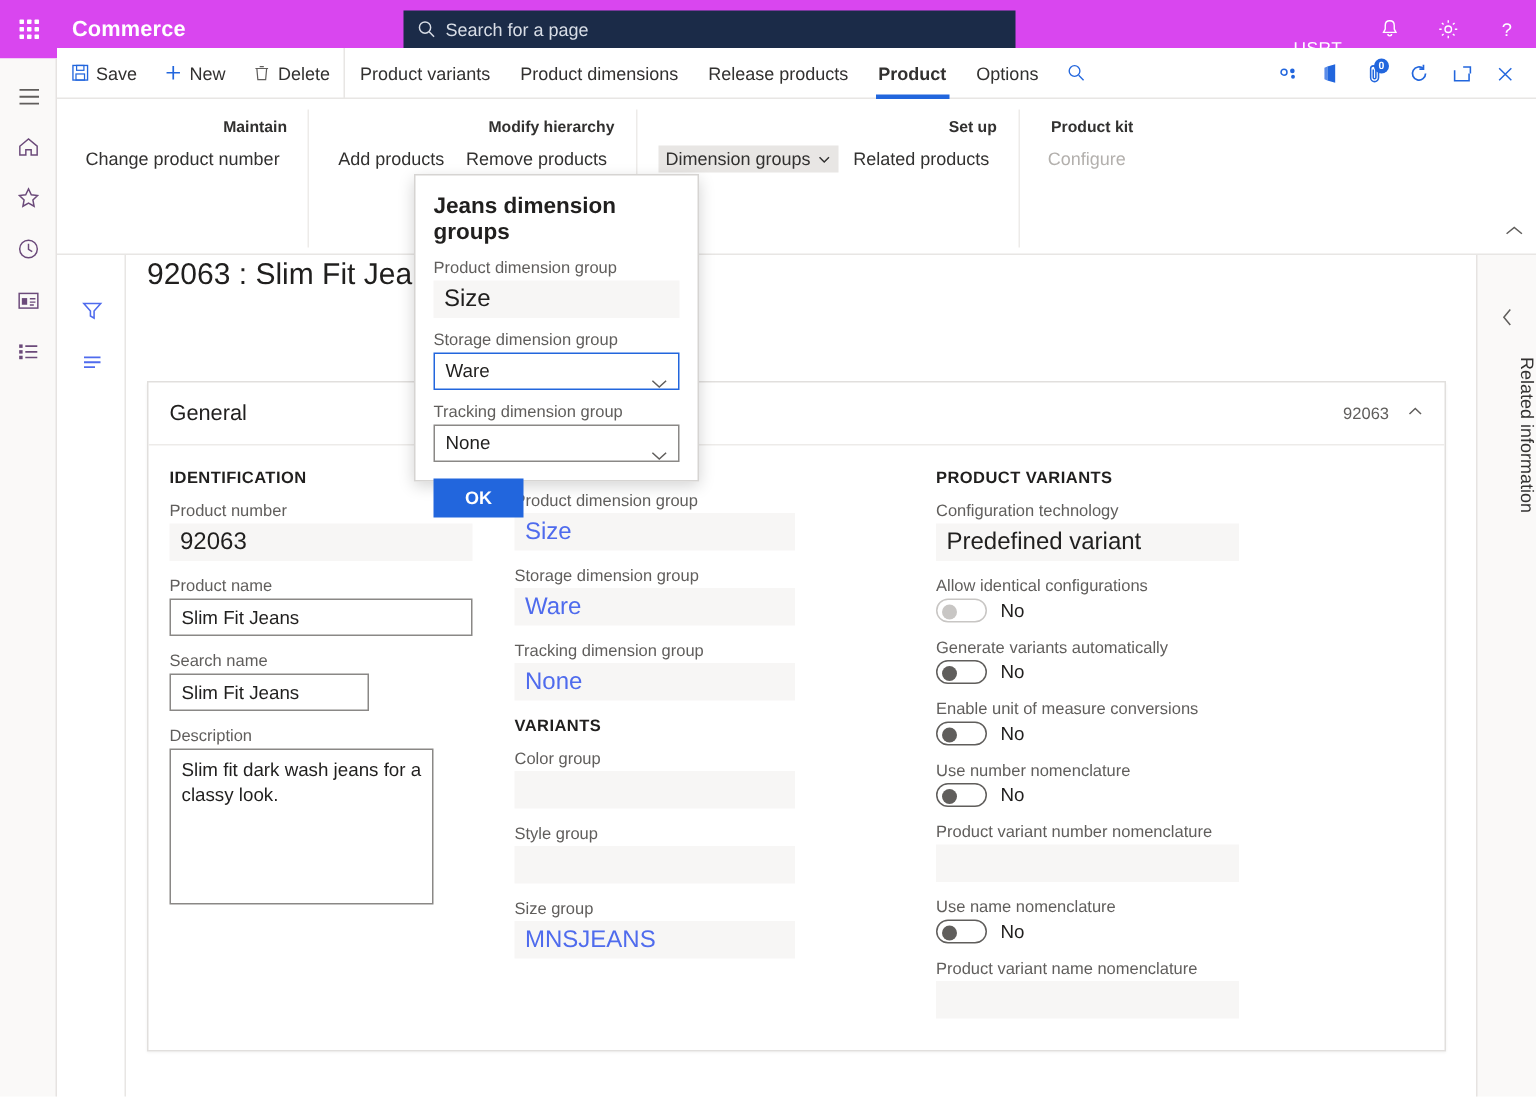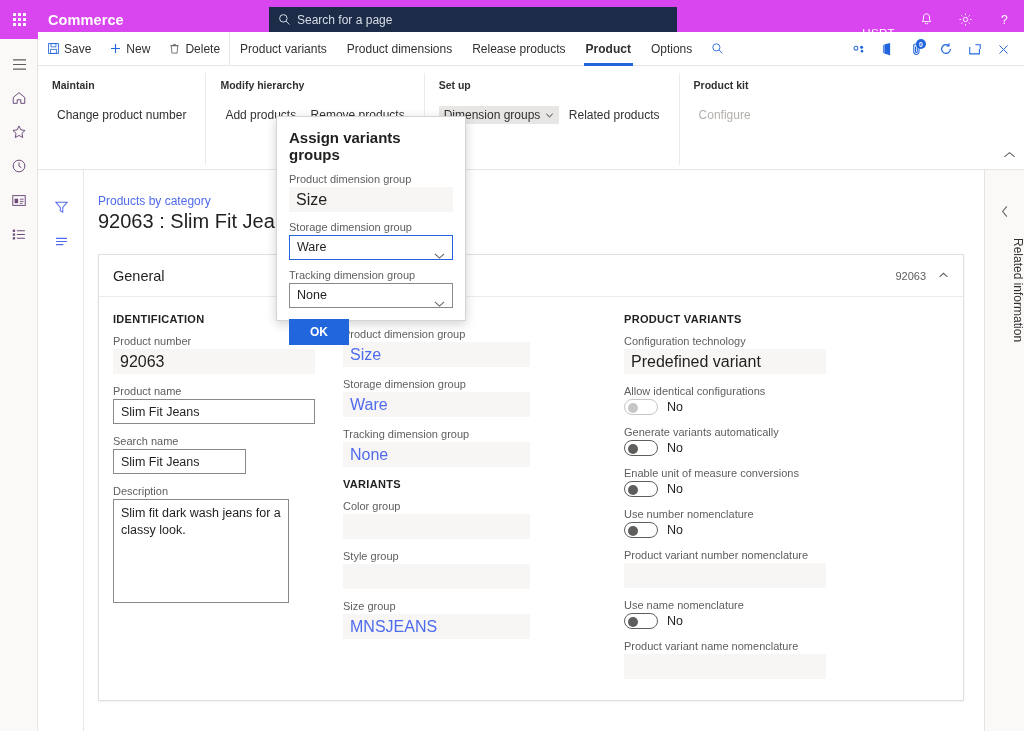--- a/index.html
+++ b/index.html
@@ -112,21 +112,21 @@
   }
   .rgroup {
     padding: 6px 14px 0 14px;
     border-right: 1px solid #edebe9;
     min-width: 60px;
     height: 92px;
   }
   .rgroup.noborder { border-right: none; }
   .rgroup-title {
     font-size: 10.5px; font-weight: bold; color: #323130;
-    text-align: left; margin-bottom: 14px; white-space: nowrap;
+    text-align: right; margin-bottom: 6px; white-space: nowrap;
   }
   .rbtn {
     font-size: 12px; color: #323130;
     padding: 2px 5px; cursor: pointer;
     white-space: nowrap; margin-bottom: 4px;
     display: inline-flex; align-items: center; gap: 5px;
   }
   .rbtn.disabled { color: #b3b0ad; cursor: default; }
   .rbtn.open { background: #e8e6e4; }
 
@@ -501,21 +501,20 @@
       </svg>
   </div>
   <div class="fs-ic">
     <svg width="15" height="11" viewBox="0 0 16 12">
         <path d="M2 2.5h12M2 6h12M2 9.5h8" stroke="#4f6bed" stroke-width="1.3"></path>
       </svg>
   </div>
 </div>
 
 <div class="content">
-  <div class="breadcrumb">Products by category</div>
   <div class="page-title">92063 : Slim Fit Jeans</div>
 
   <div class="card">
     <div class="card-header">
       <span class="ttl">General</span>
       <span class="right">
         <span class="cnum">92063</span>
         <span>
           <svg width="11" height="11" viewBox="0 0 12 12">
               <path d="M1.8 7.6L6 3.6l4.2 4" fill="none" stroke="#605e5c" stroke-width="1.1"></path>
@@ -669,21 +668,21 @@
   </div>
   <div class="rp-chev">
     <svg width="10" height="13" viewBox="0 0 10 14">
         <path d="M7 1.5L2.4 7 7 12.5" fill="none" stroke="#605e5c" stroke-width="1.1"></path>
       </svg>
   </div>
   <span class="rp-label">Related information</span>
 </div>
 
 <div class="dlg">
-  <div class="dlg-title">Assign variants groups</div>
+  <div class="dlg-title">Jeans dimension groups</div>
 
   <div class="fld">
     <span class="fld-label">Product dimension group</span>
     <div class="fld-ro">Size</div>
   </div>
 
   <div class="fld">
     <span class="fld-label">Storage dimension group</span>
     <div class="dlg-select focused">
       <span>Ware</span>

